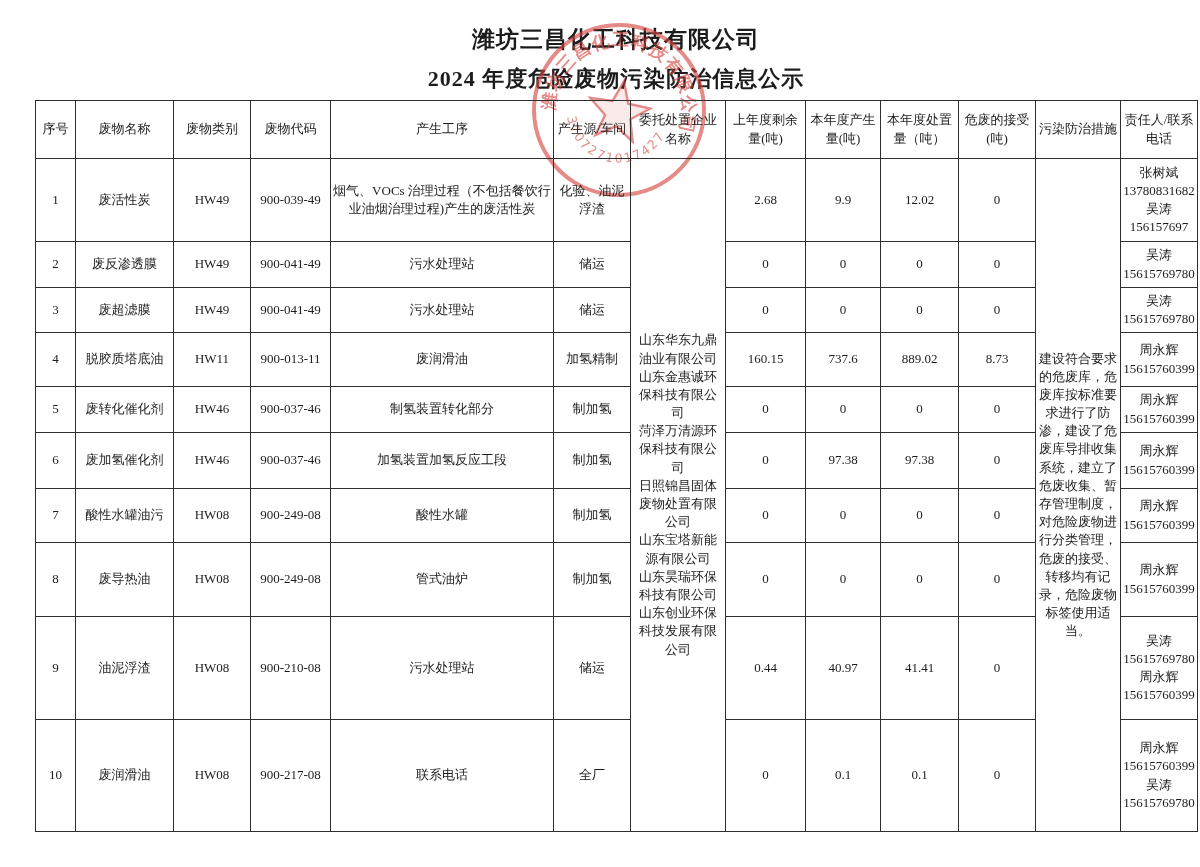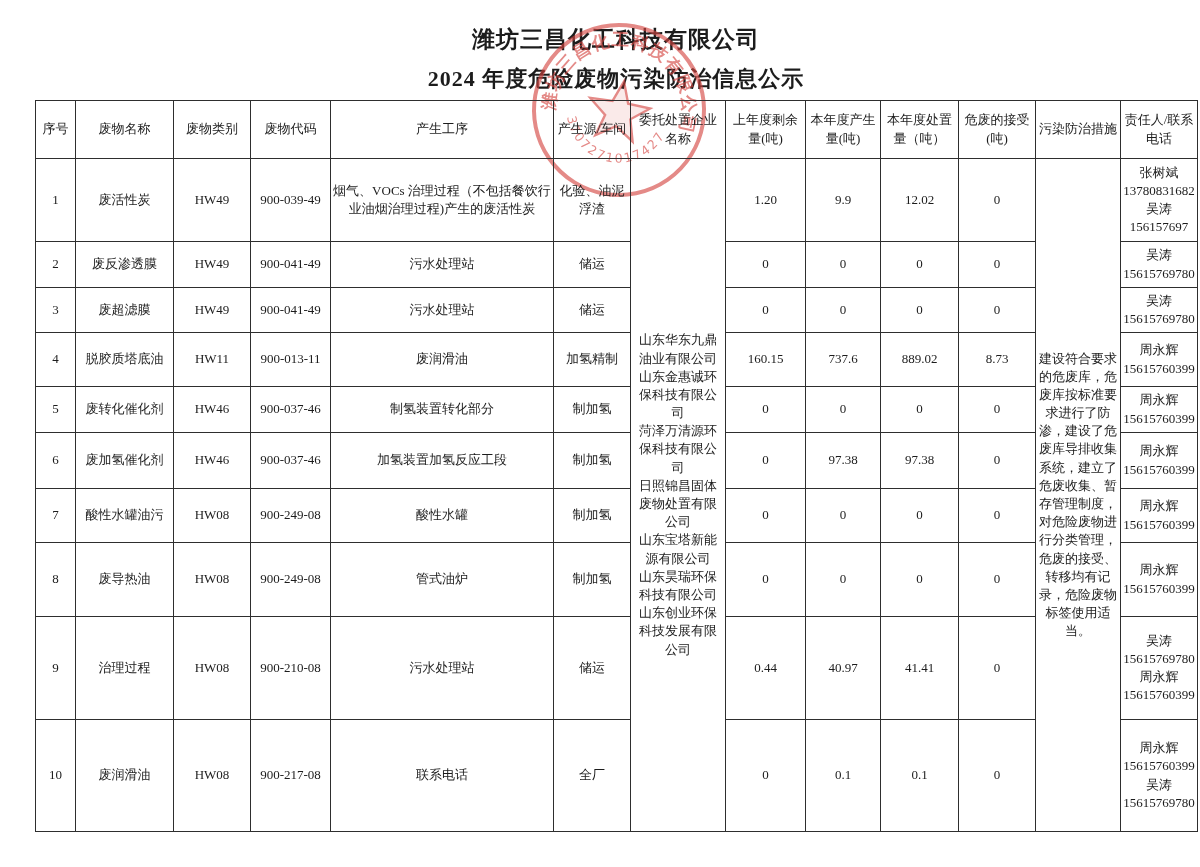--- a/index.html
+++ b/index.html
@@ -96,21 +96,21 @@
         <td>900-039-49</td>
         <td class="c-process">烟气、VOCs 治理过程（不包括餐饮行业油烟治理过程)产生的废活性炭</td>
         <td>化验、油泥浮渣</td>
         <td class="c-companies" rowspan="10">山东华东九鼎油业有限公司
 山东金惠诚环保科技有限公司
 菏泽万清源环保科技有限公司
 日照锦昌固体废物处置有限公司
 山东宝塔新能源有限公司
 山东昊瑞环保科技有限公司
 山东创业环保科技发展有限公司</td>
-        <td>1.20</td>
+        <td>2.68</td>
         <td>9.9</td>
         <td>12.02</td>
         <td>0</td>
         <td class="c-measures" rowspan="10">建设符合要求的危废库，危废库按标准要求进行了防渗，建设了危废库导排收集系统，建立了危废收集、暂存管理制度，对危险废物进行分类管理，危废的接受、转移均有记录，危险废物标签使用适当。</td>
         <td class="c-contact">张树斌
 13780831682
 吴涛
 156157697</td>
       </tr>
       <tr style="height: 46px;">
@@ -206,21 +206,21 @@
         <td>制加氢</td>
         <td>0</td>
         <td>0</td>
         <td>0</td>
         <td>0</td>
         <td class="c-contact">周永辉
 15615760399</td>
       </tr>
       <tr style="height: 103px;">
         <td>9</td>
-        <td>治理过程</td>
+        <td>油泥浮渣</td>
         <td>HW08</td>
         <td>900-210-08</td>
         <td class="c-process">污水处理站</td>
         <td>储运</td>
         <td>0.44</td>
         <td>40.97</td>
         <td>41.41</td>
         <td>0</td>
         <td class="c-contact">吴涛
 15615769780

